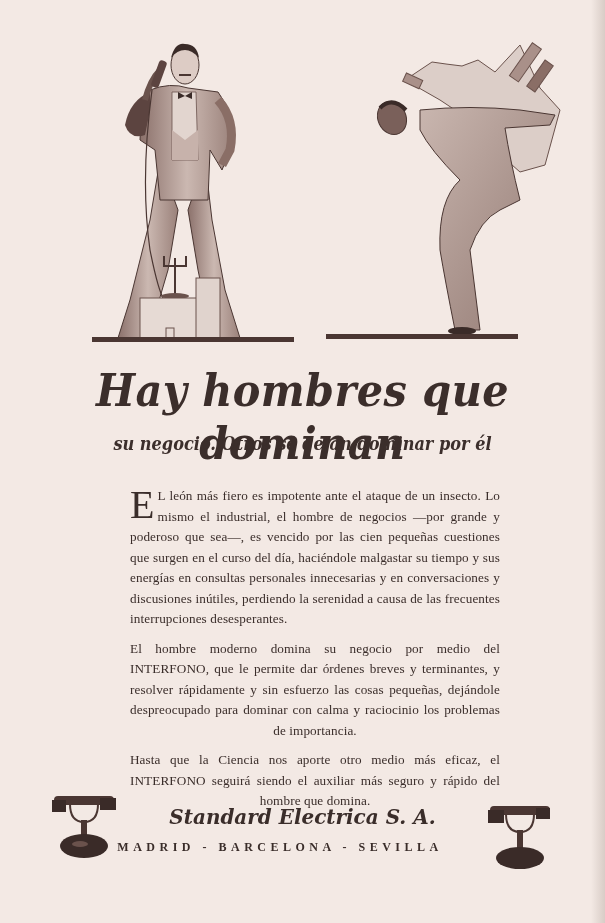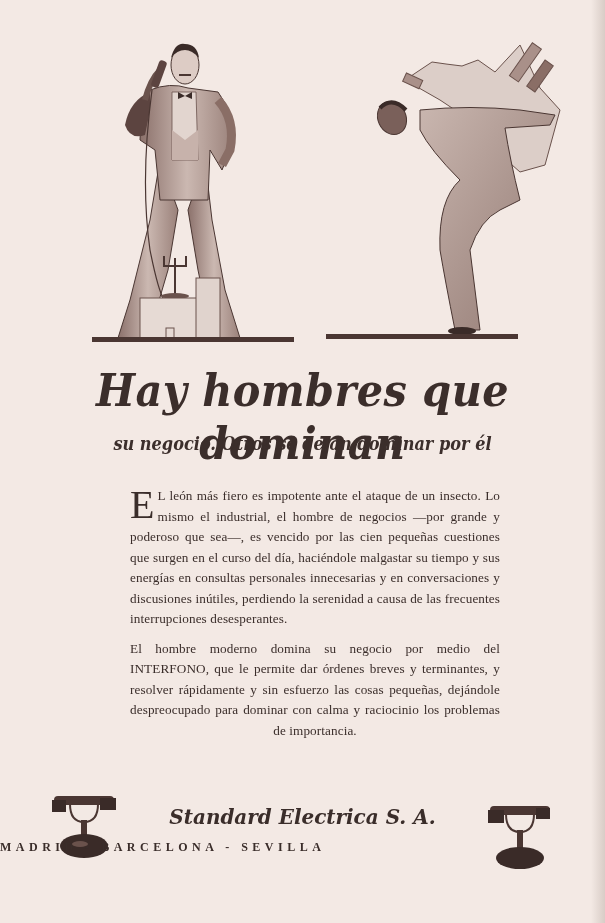--- a/index.html
+++ b/index.html
@@ -34,21 +34,21 @@
   .dropcap {
     float:left; font-size:40px; line-height:34px; margin:2px 3px 0 0;
     font-family:"Liberation Serif", serif; color:#3a2d2a;
   }
   .brand {
     position:absolute; left:0; top:804px; width:605px; text-align:center;
     font-family:"DejaVu Serif", serif; font-style:italic; font-weight:bold;
     font-size:21px; color:#3a2d2a; transform:scaleX(0.95);
   }
   .cities {
-    position:absolute; left:0; top:840px; width:560px; text-align:left;
+    position:absolute; left:0; top:840px; width:560px; text-align:center;
     font-family:"Liberation Serif", serif; font-weight:bold; font-size:12px;
     letter-spacing:4.5px; color:#3a2d2a;
   }
   .phone { position:absolute; }
 </style>
 </head>
 <body>
 
 <div class="page-shadow"></div>
 
@@ -120,20 +120,21 @@
 </svg>
 
 <div class="headline">Hay hombres que dominan</div>
 <div class="subhead">su negocio. Otros se dejan dominar por él</div>
 
 <div class="body-copy">
   <p class="first">
     <span class="dropcap">E</span><span>L león más fiero es impotente ante el ataque de un insecto. Lo mismo el industrial, el hombre de negocios —por grande y poderoso que sea—, es vencido por las cien pequeñas cuestiones que surgen en el curso del día, haciéndole malgastar su tiempo y sus energías en consultas personales innecesarias y en conversaciones y discusiones inútiles, perdiendo la serenidad a causa de las frecuentes interrupciones desesperantes.</span>
   </p>
   <p>El hombre moderno domina su negocio por medio del INTERFONO, que le permite dar órdenes breves y terminantes, y resolver rápidamente y sin esfuerzo las cosas pequeñas, dejándole despreocupado para dominar con calma y raciocinio los problemas de importancia.</p>
+  <p>Hasta que la Ciencia nos aporte otro medio más eficaz, el INTERFONO seguirá siendo el auxiliar más seguro y rápido del hombre que domina.</p>
 </div>
 
 <svg class="phone" style="left:50px; top:790px;" width="70" height="70" viewBox="0 0 70 70">
   <rect x="4" y="6" width="60" height="9" rx="4" fill="#4a3632"></rect>
   <rect x="2" y="10" width="14" height="12" fill="#3a2b28"></rect>
   <rect x="50" y="8" width="16" height="12" fill="#3a2b28"></rect>
   <path d="M20,14 Q20,32 34,32 Q48,32 48,14" stroke="#4a3632" stroke-width="2" fill="none"></path>
   <rect x="31" y="30" width="6" height="16" fill="#4a3632"></rect>
   <ellipse cx="34" cy="56" rx="24" ry="12" fill="#3a2b28"></ellipse>
   <ellipse cx="30" cy="54" rx="8" ry="3" fill="#6a524c"></ellipse>

